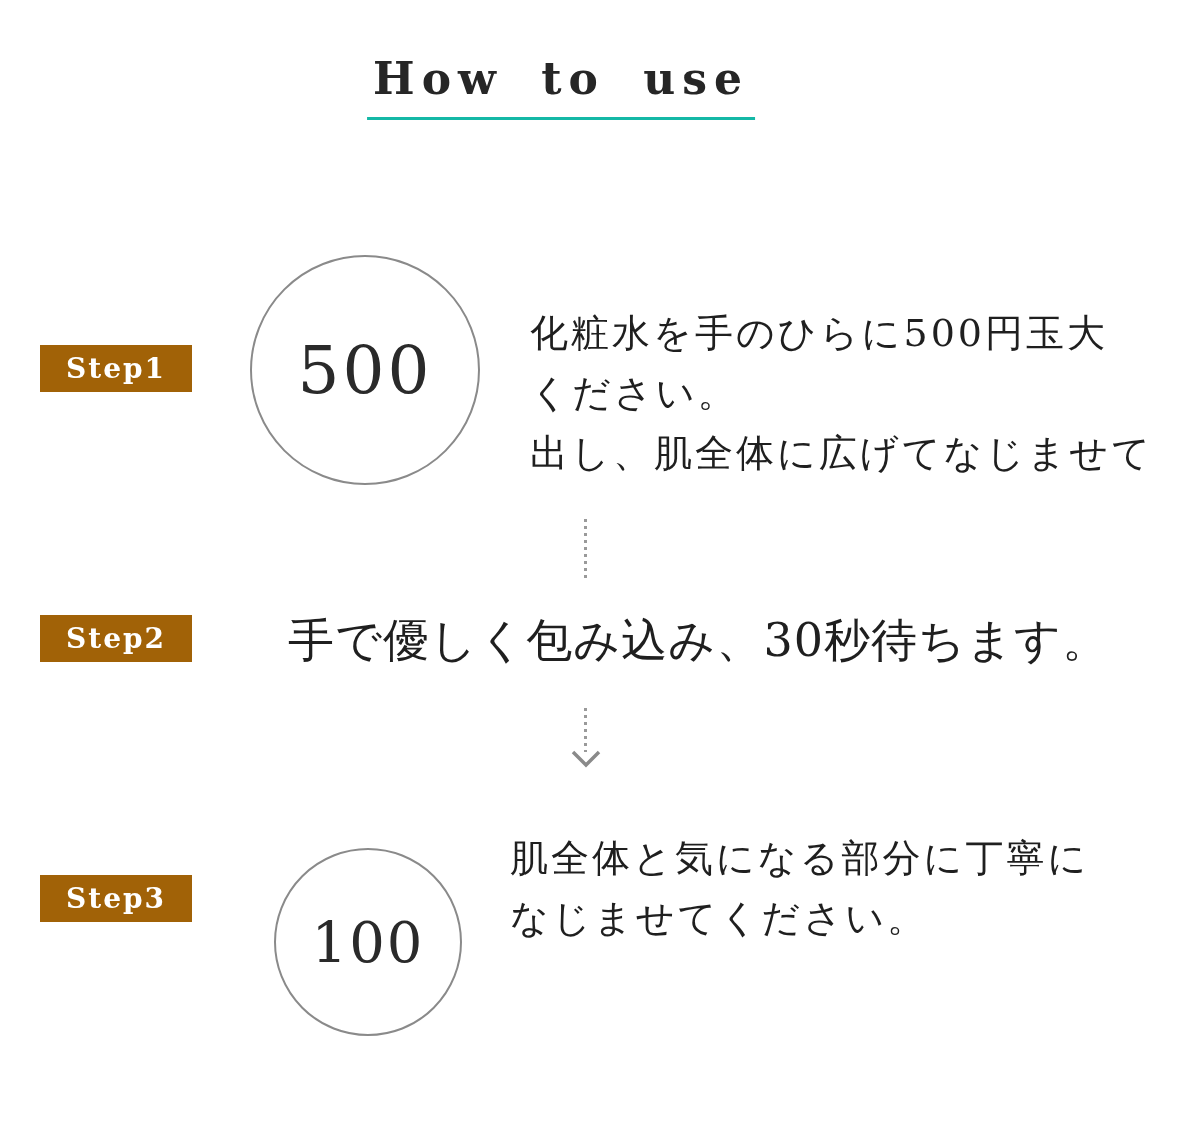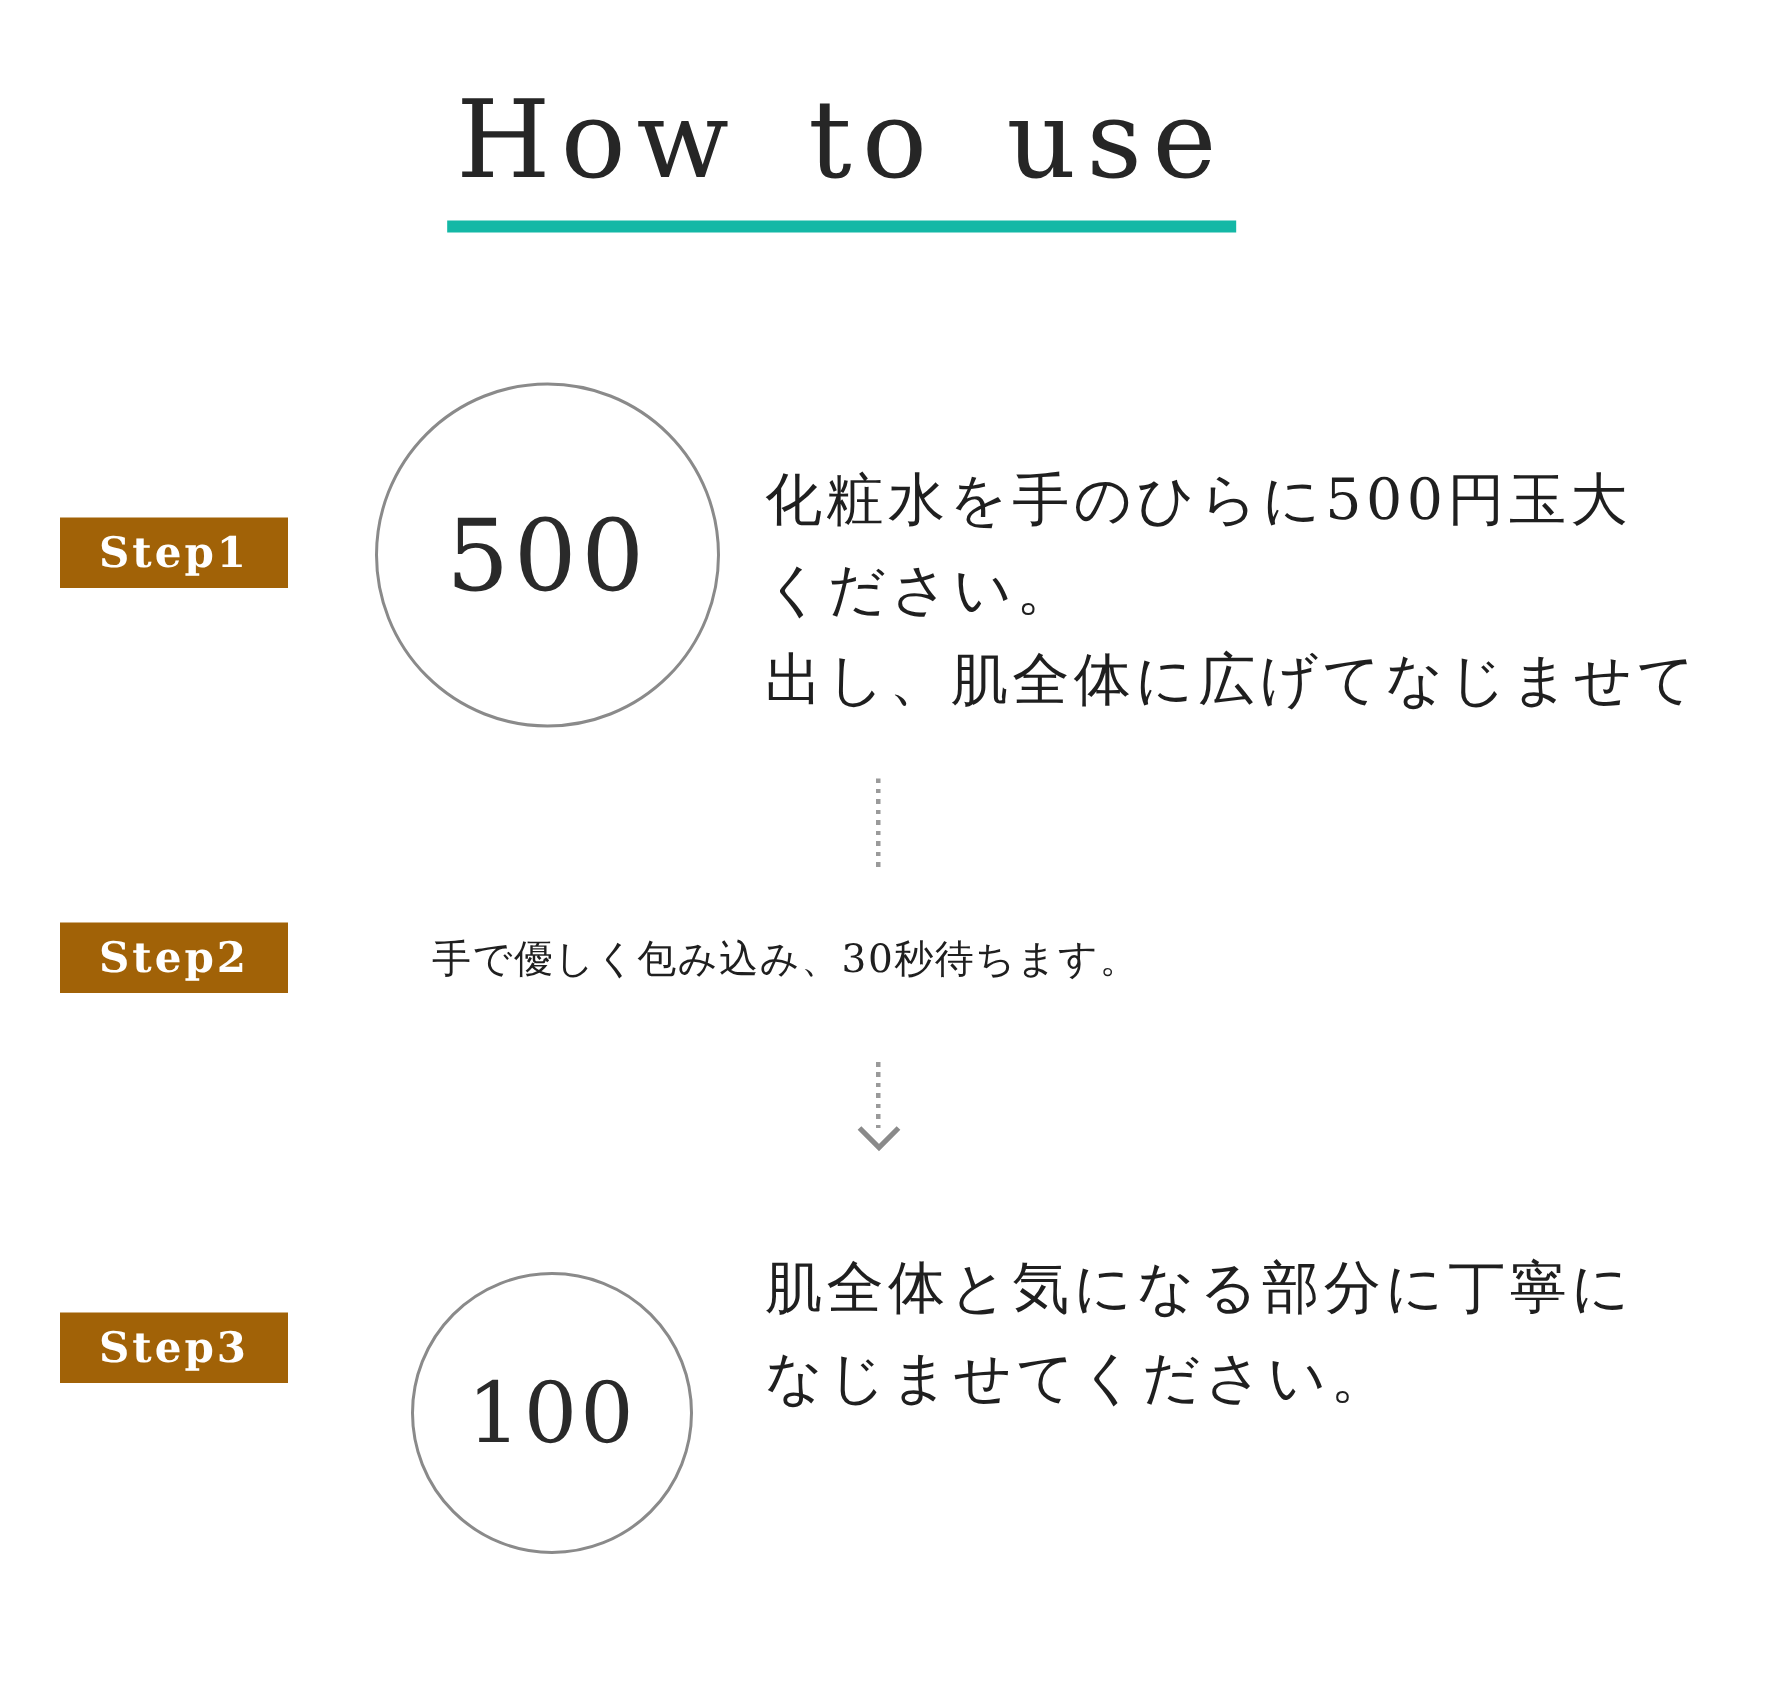--- a/index.html
+++ b/index.html
@@ -20,28 +20,29 @@
   
   .title-wrap {
     position: absolute;
     top: 56px;
     left: 561px;
     transform: translateX(-50%);
     text-align: center;
   }
   .title {
     display: inline-block;
-    font-size: 72px;
+    font-size: 44px;
     line-height: 1.05;
     letter-spacing: 7px;
     word-spacing: 16px;
     color: #262626;
-    border-bottom: 8px solid #14b8a6;
+    border-bottom: 3px solid #14b8a6;
     padding: 0 6px 15px 6px;
     white-space: nowrap;
+    font-weight: bold;
   }
 
   
   .badge {
     position: absolute;
     left: 40px;
     width: 152px;
     height: 47px;
     background: #a16207;
     color: #ffffff;
@@ -87,27 +88,27 @@
   
   .step-text {
     position: absolute;
     left: 510px;
     font-size: 38px;
     line-height: 60px;
     letter-spacing: 3px;
     color: #1f1f1f;
     white-space: nowrap;
   }
-  .text-1 { top: 303px; }
+  .text-1 { top: 303px; margin-left: 20px; }
   .text-3 { top: 828px; }
   .text-2 {
     position: absolute;
     left: 288px;
     top: 610px;
-    font-size: 26px;
+    font-size: 46px;
     line-height: 60px;
     letter-spacing: 1px;
     color: #1f1f1f;
     white-space: nowrap;
     text-align: center;
   }
 
   
   .dotted-line {
     position: absolute;

